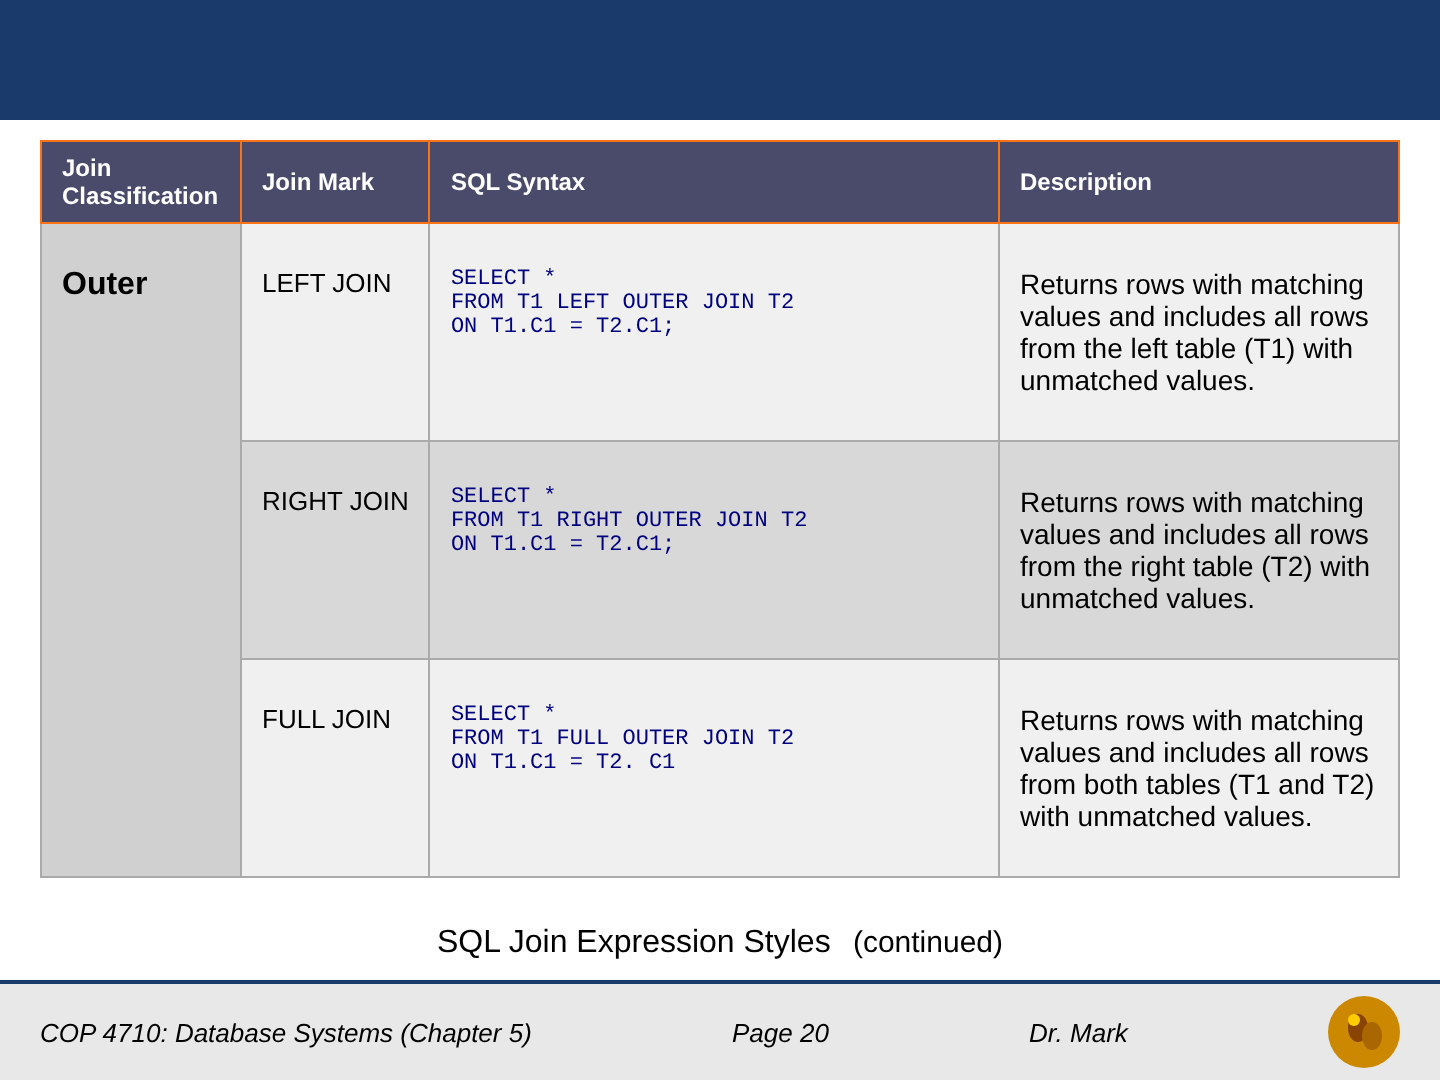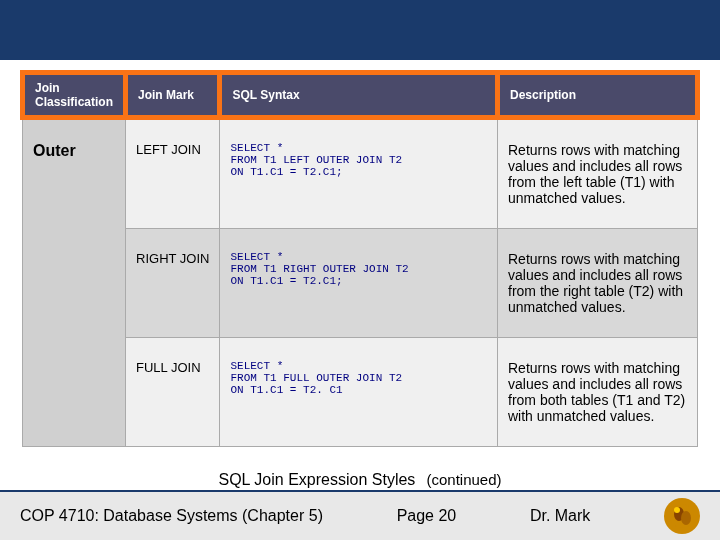--- a/index.html
+++ b/index.html
@@ -41,21 +41,21 @@
       border-collapse: collapse;
       font-size: 12px;
     }
 
     .join-table th {
       background: #4a4a6a;
       color: #ffffff;
       padding: 6px 10px;
       text-align: left;
       font-weight: bold;
-      border: 5px solid #f97316;
+      border: 1px solid #f97316;
     }
 
     .join-table td {
       border: 1px solid #aaa;
       padding: 22px 10px;
       vertical-align: top;
     }
 
     .join-table tr:nth-child(odd) td {
       background: #f0f0f0;
@@ -109,21 +109,22 @@
 
     
     .footer {
       height: 50px;
       background: #e8e8e8;
       border-top: 2px solid #1a3a6b;
       display: flex;
       align-items: center;
       justify-content: space-between;
       padding: 0 20px;
-      font-size: 16px;
+      font-style: italic;
+      font-size: 13px;
     }
 
     .logo-circle {
       width: 36px;
       height: 36px;
       border-radius: 50%;
       background: #cc8800;
       display: flex;
       align-items: center;
       justify-content: center;

